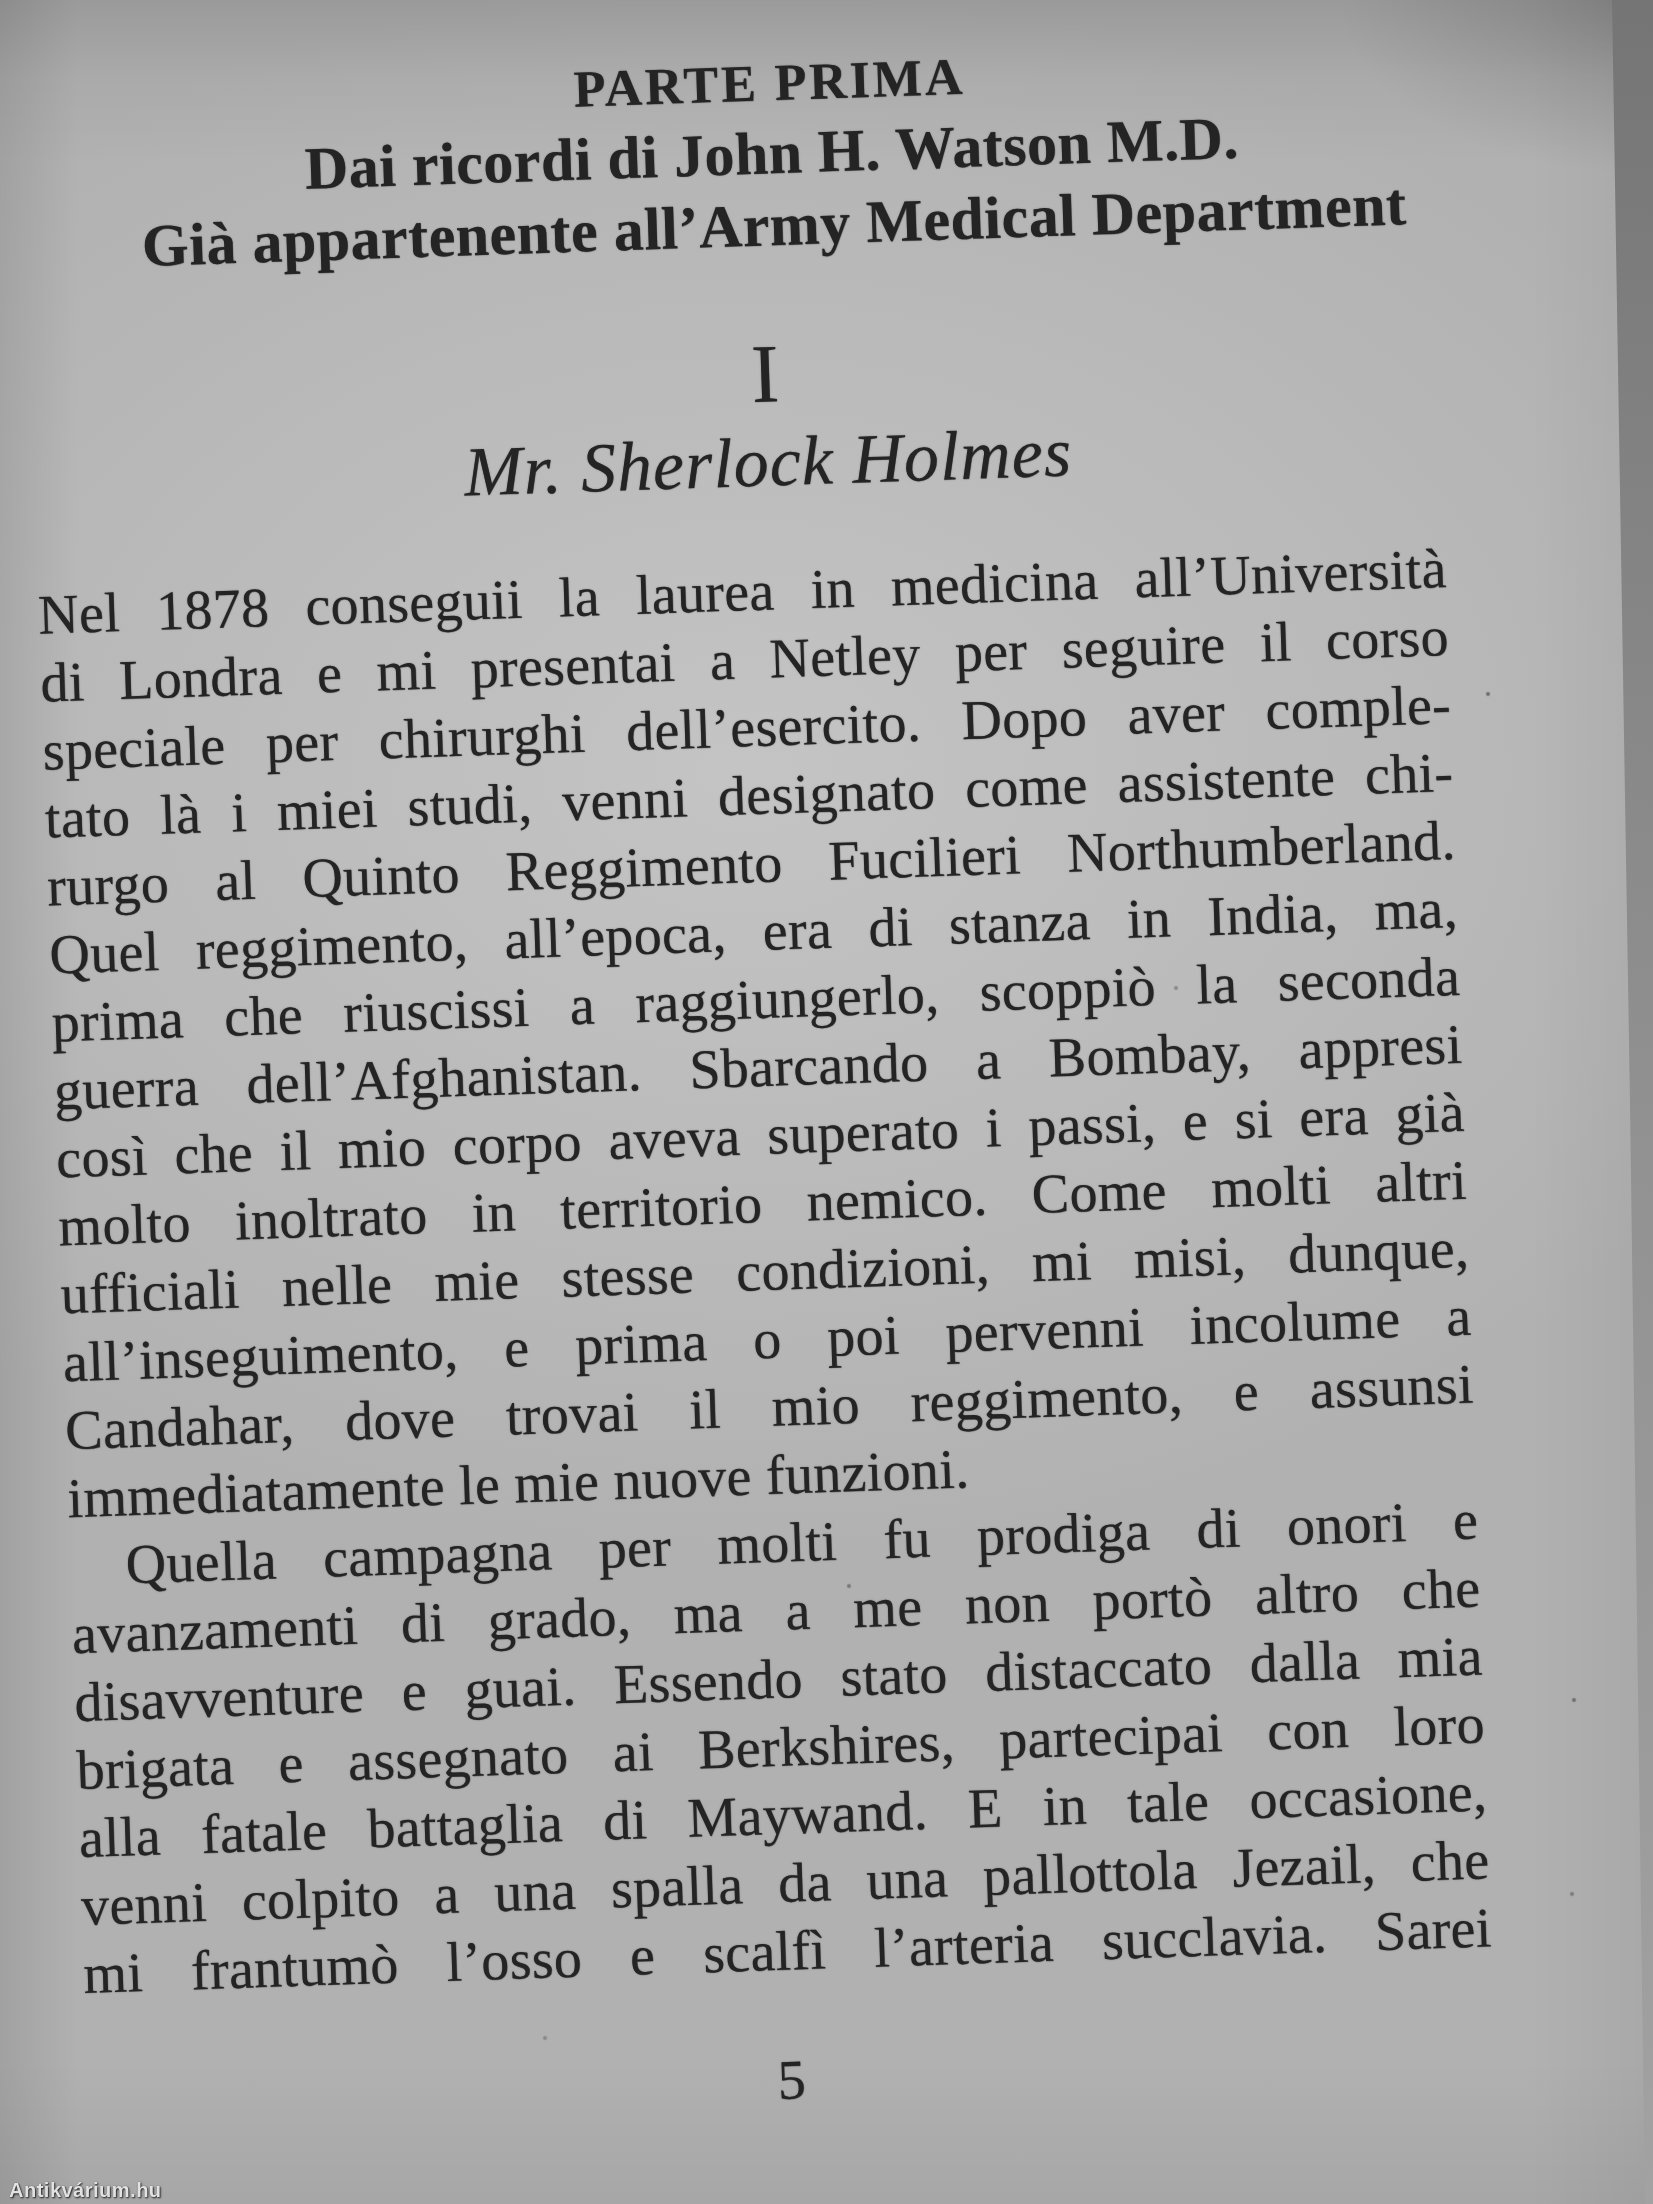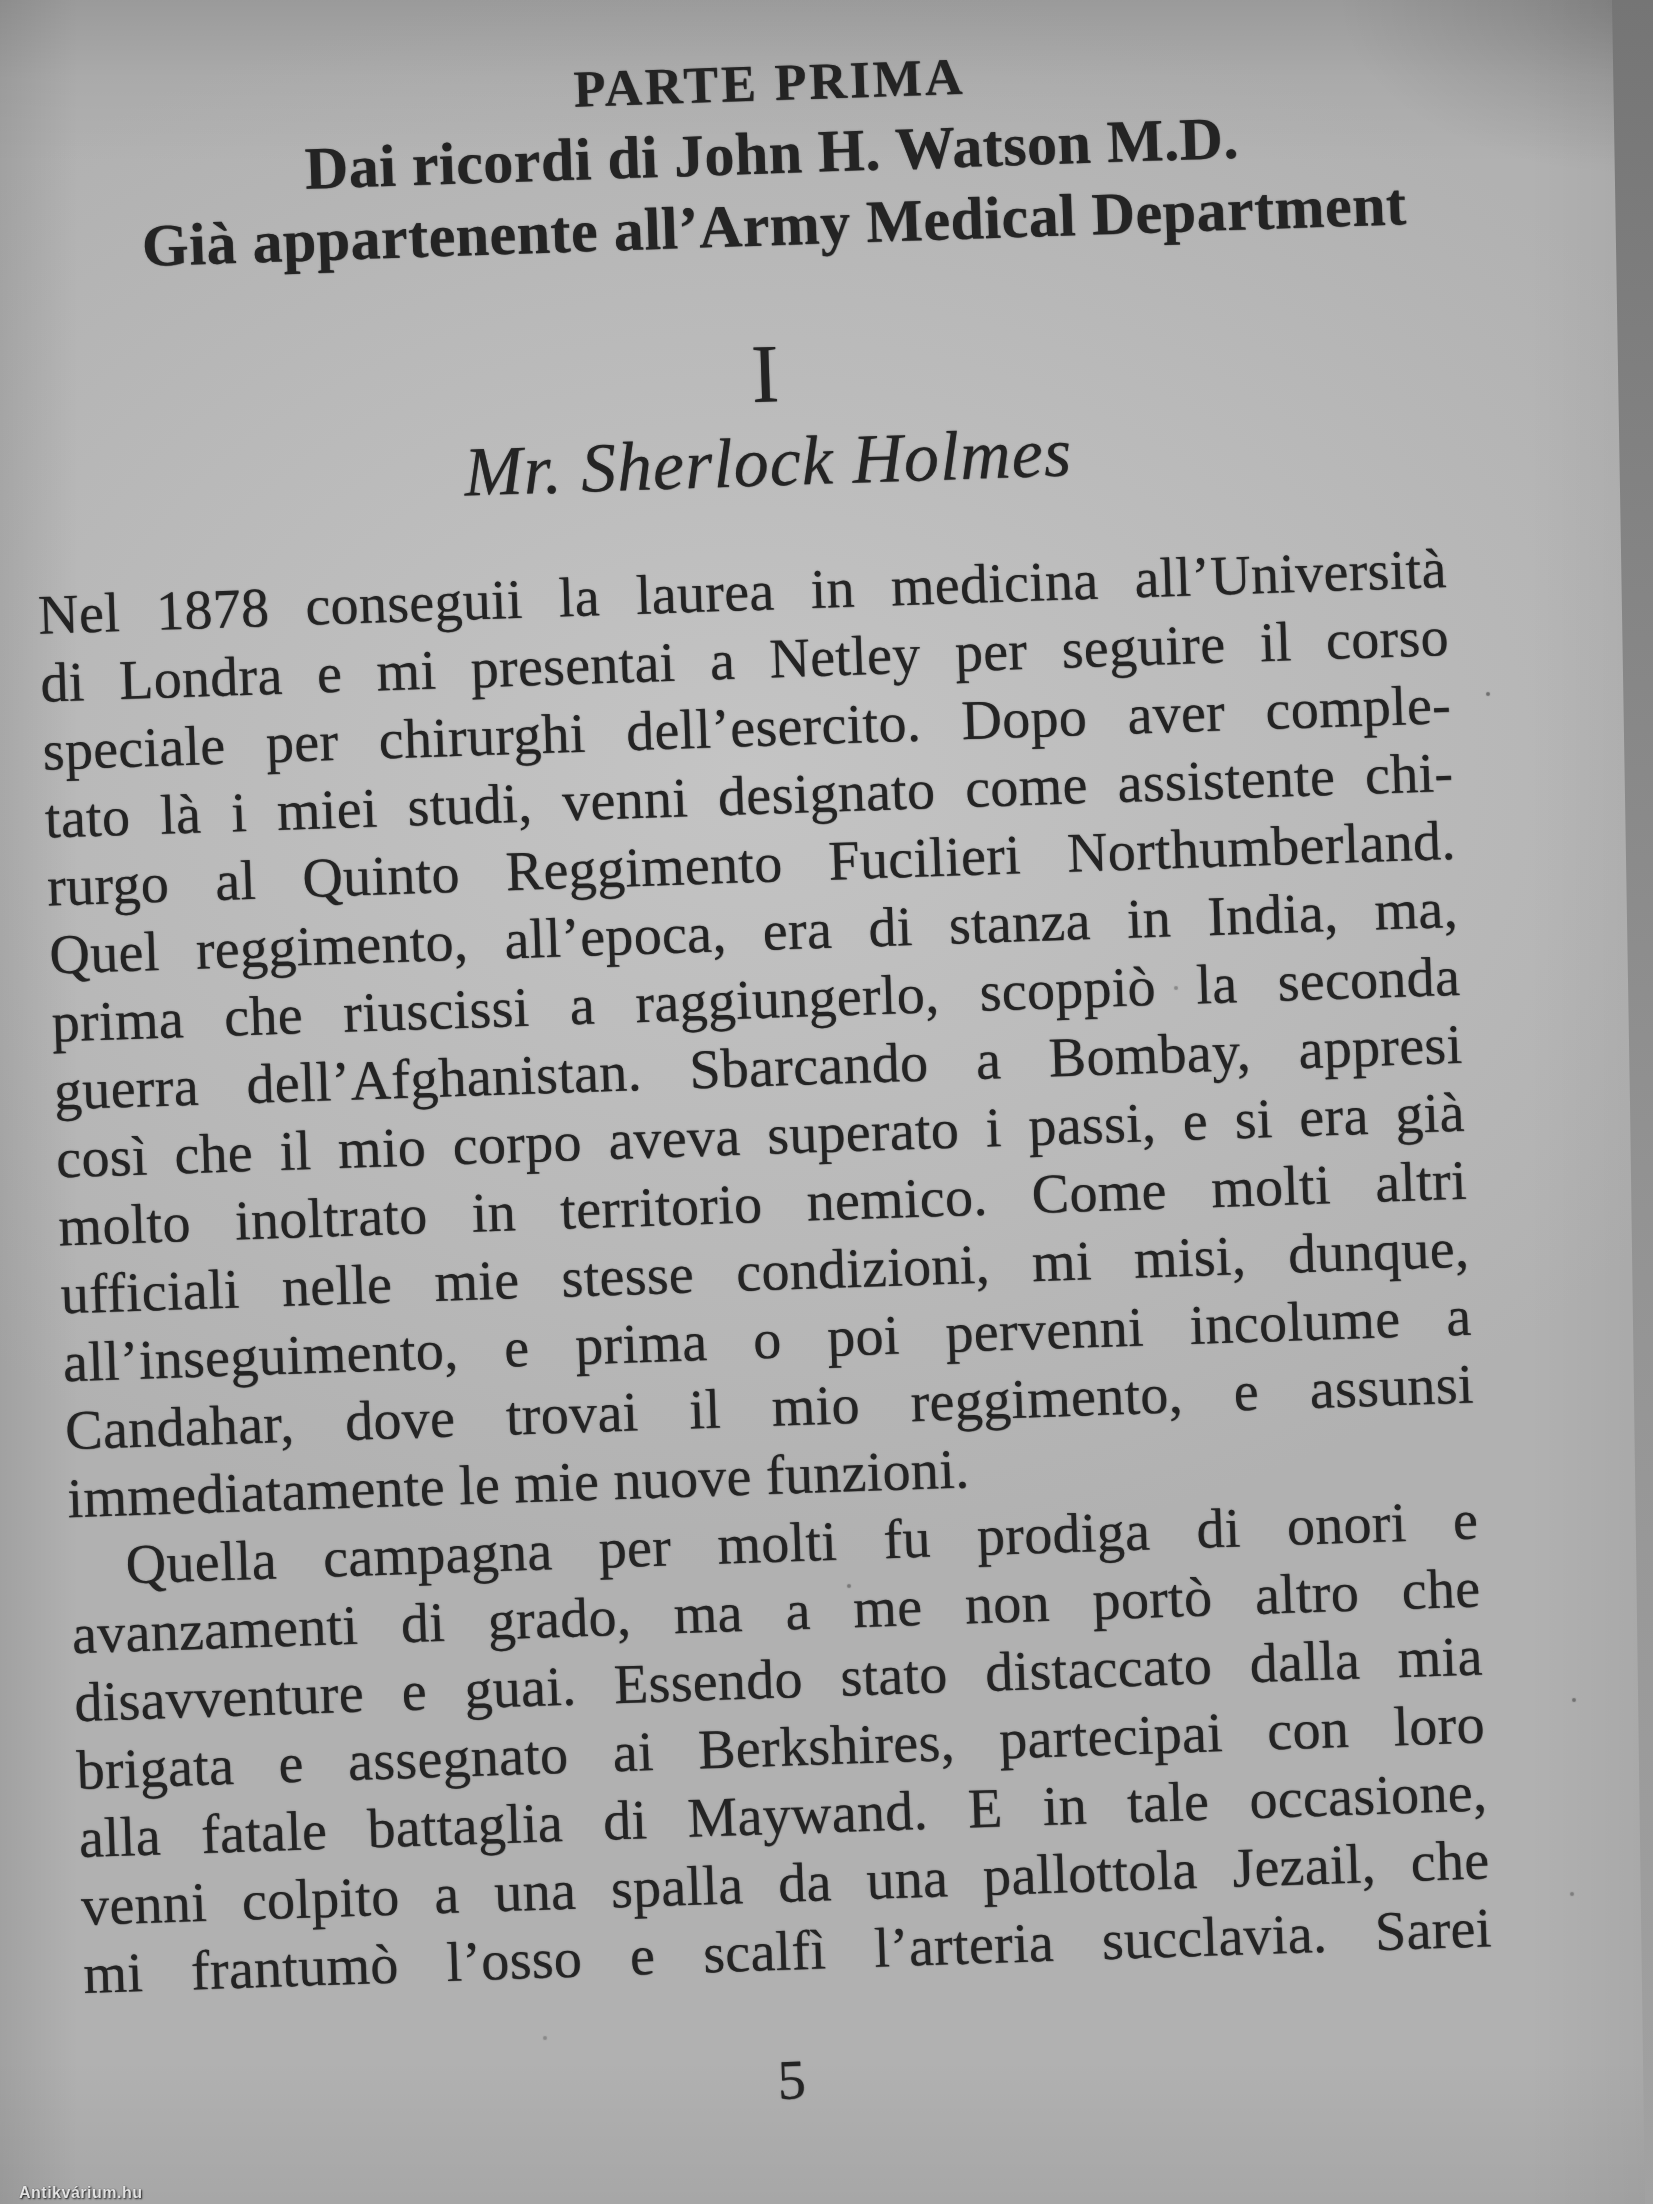--- a/index.html
+++ b/index.html
@@ -123,25 +123,25 @@
       847px 1584px 1px 0 rgba(50,50,50,0.45),
       1174px 986px 1px 0 rgba(60,60,60,0.40),
       1572px 1698px 1px 0 rgba(50,50,50,0.50),
       543px 2036px 1px 0 rgba(60,60,60,0.35),
       1570px 1892px 1px 0 rgba(50,50,50,0.40);
   }
   .specks { position: absolute; inset: 0; pointer-events: none; }
 
   .watermark {
     position: absolute;
-    left: 19px;
+    left: 9px;
     bottom: 2.9px;
     font-family: "Liberation Sans", "DejaVu Sans", sans-serif;
     font-weight: 700;
-    font-size: 16px;
+    font-size: 20px;
     letter-spacing: 0.5px;
     color: #e6e6e6;
     text-shadow: 1px 1px 1.9px rgba(0,0,0,0.85), 0 0 1px rgba(0,0,0,0.6);
     opacity: 0.95;
   }
 </style>
 </head>
 <body>
 
 <div class="photo">

